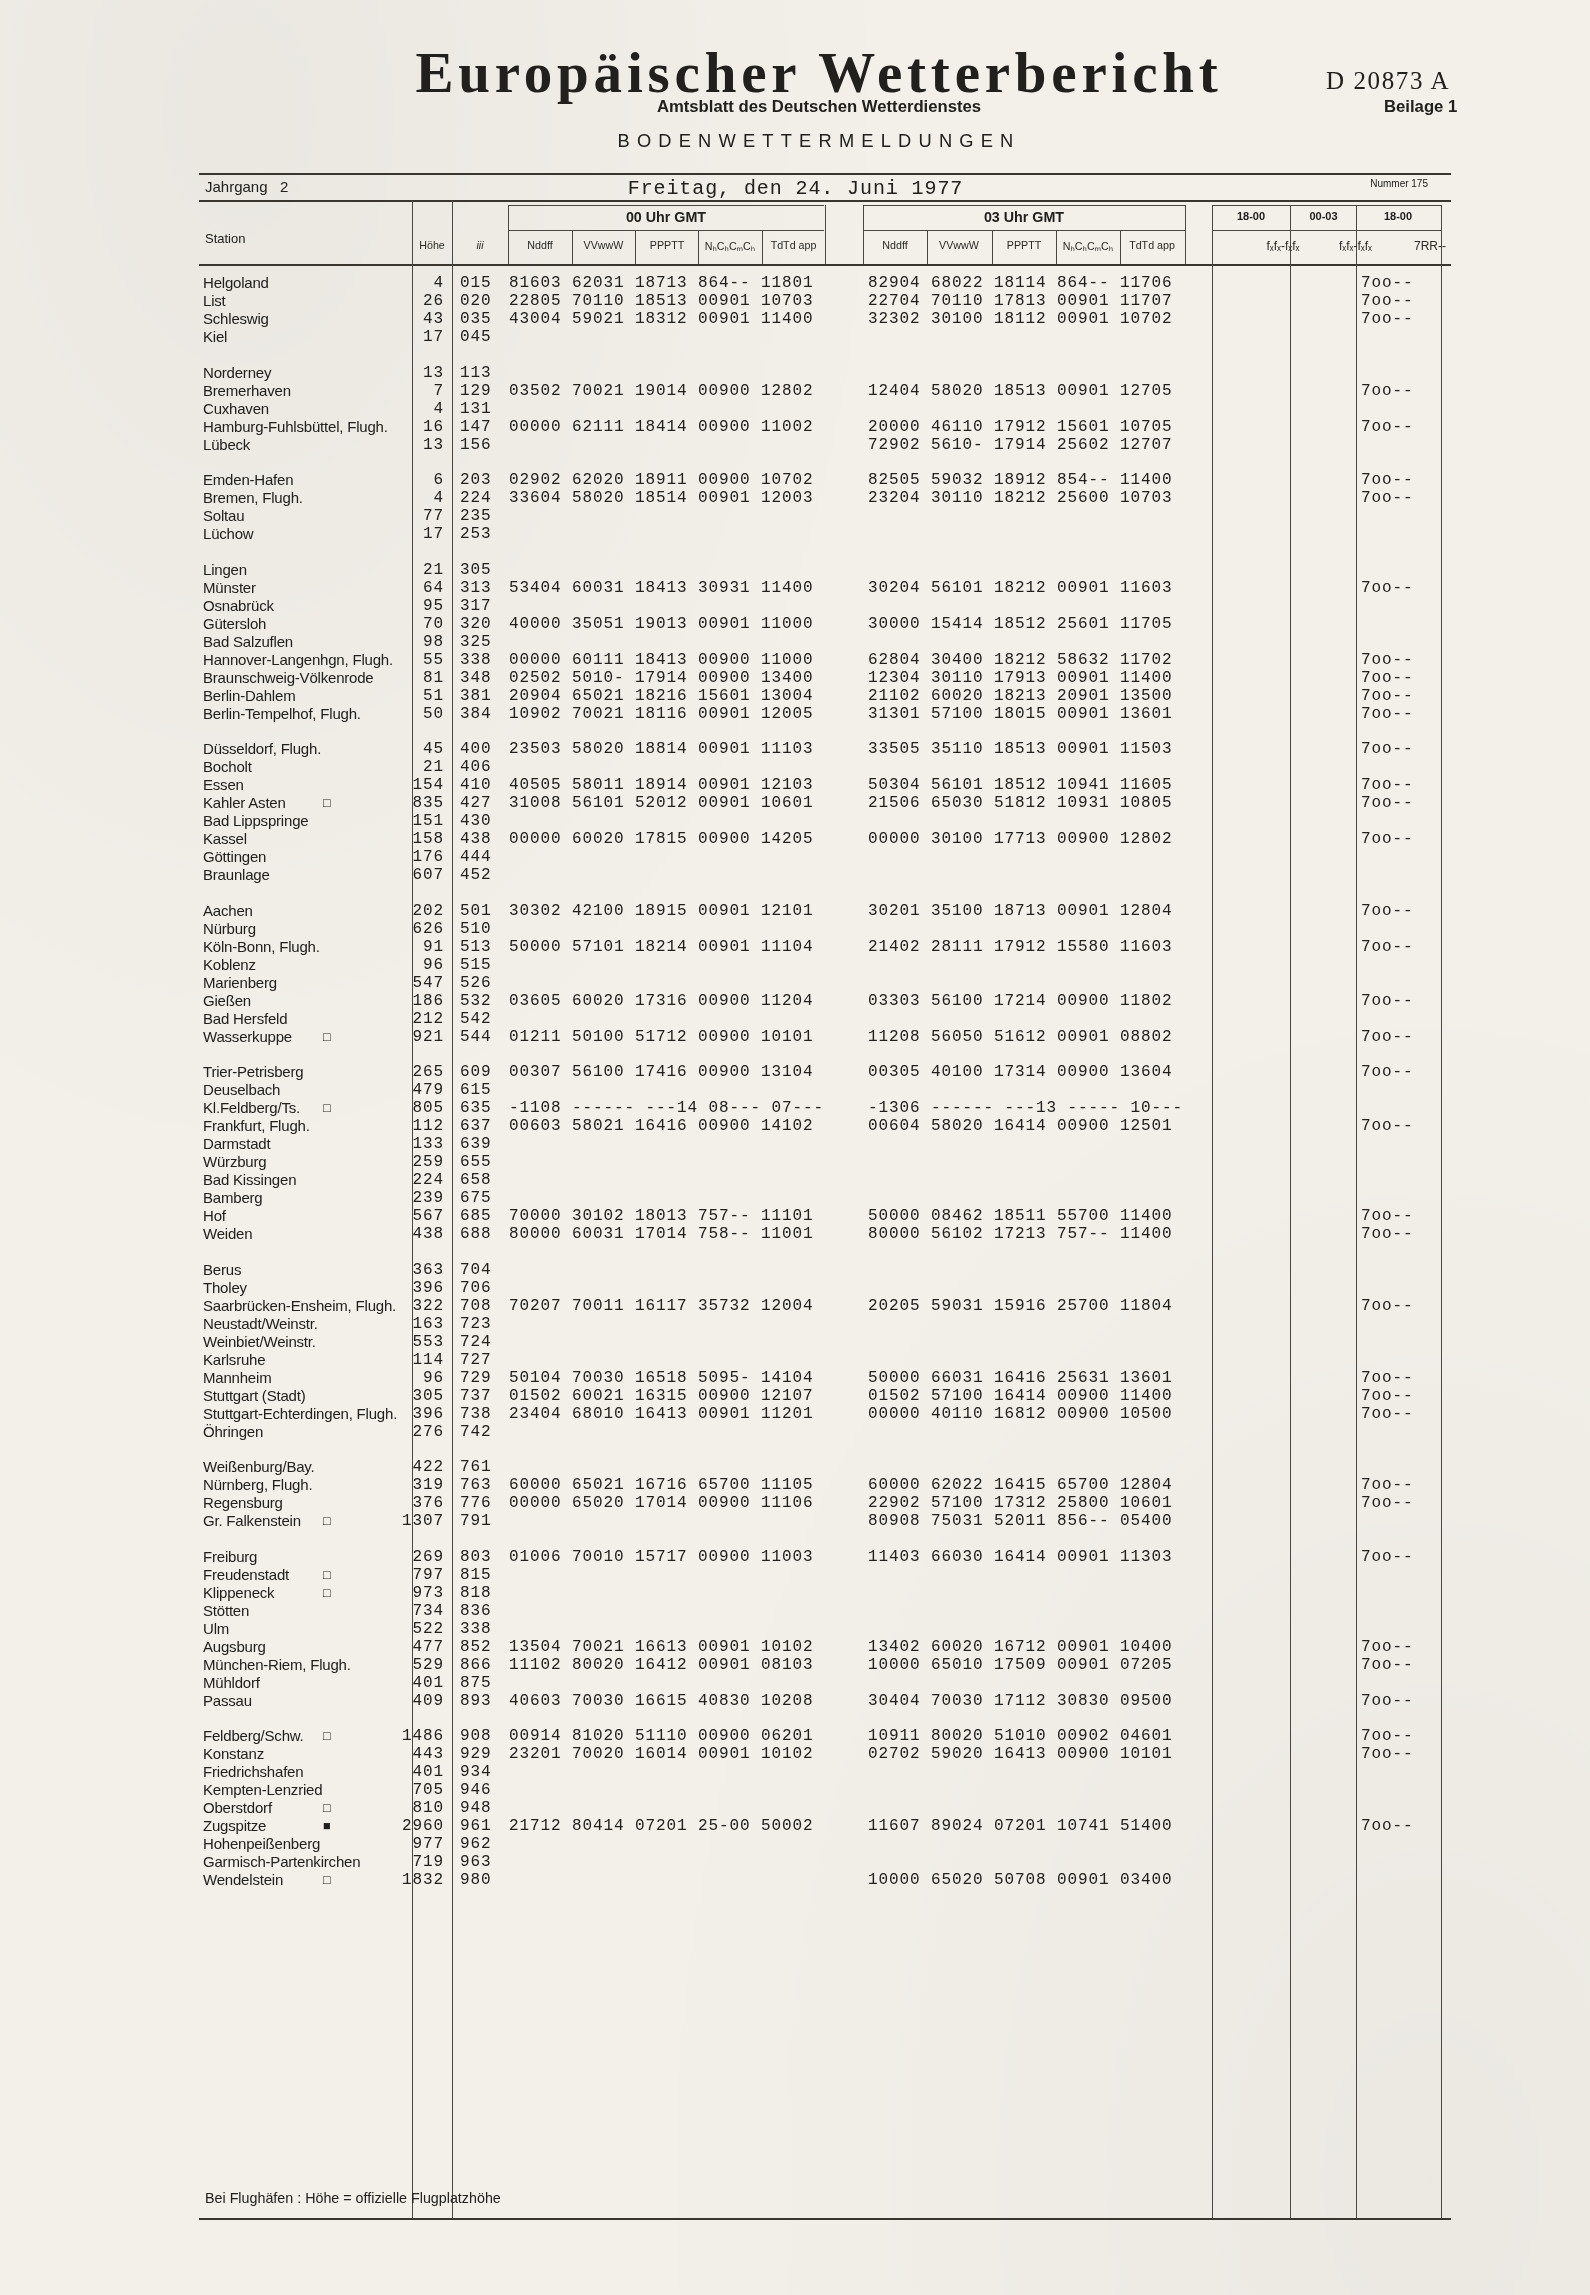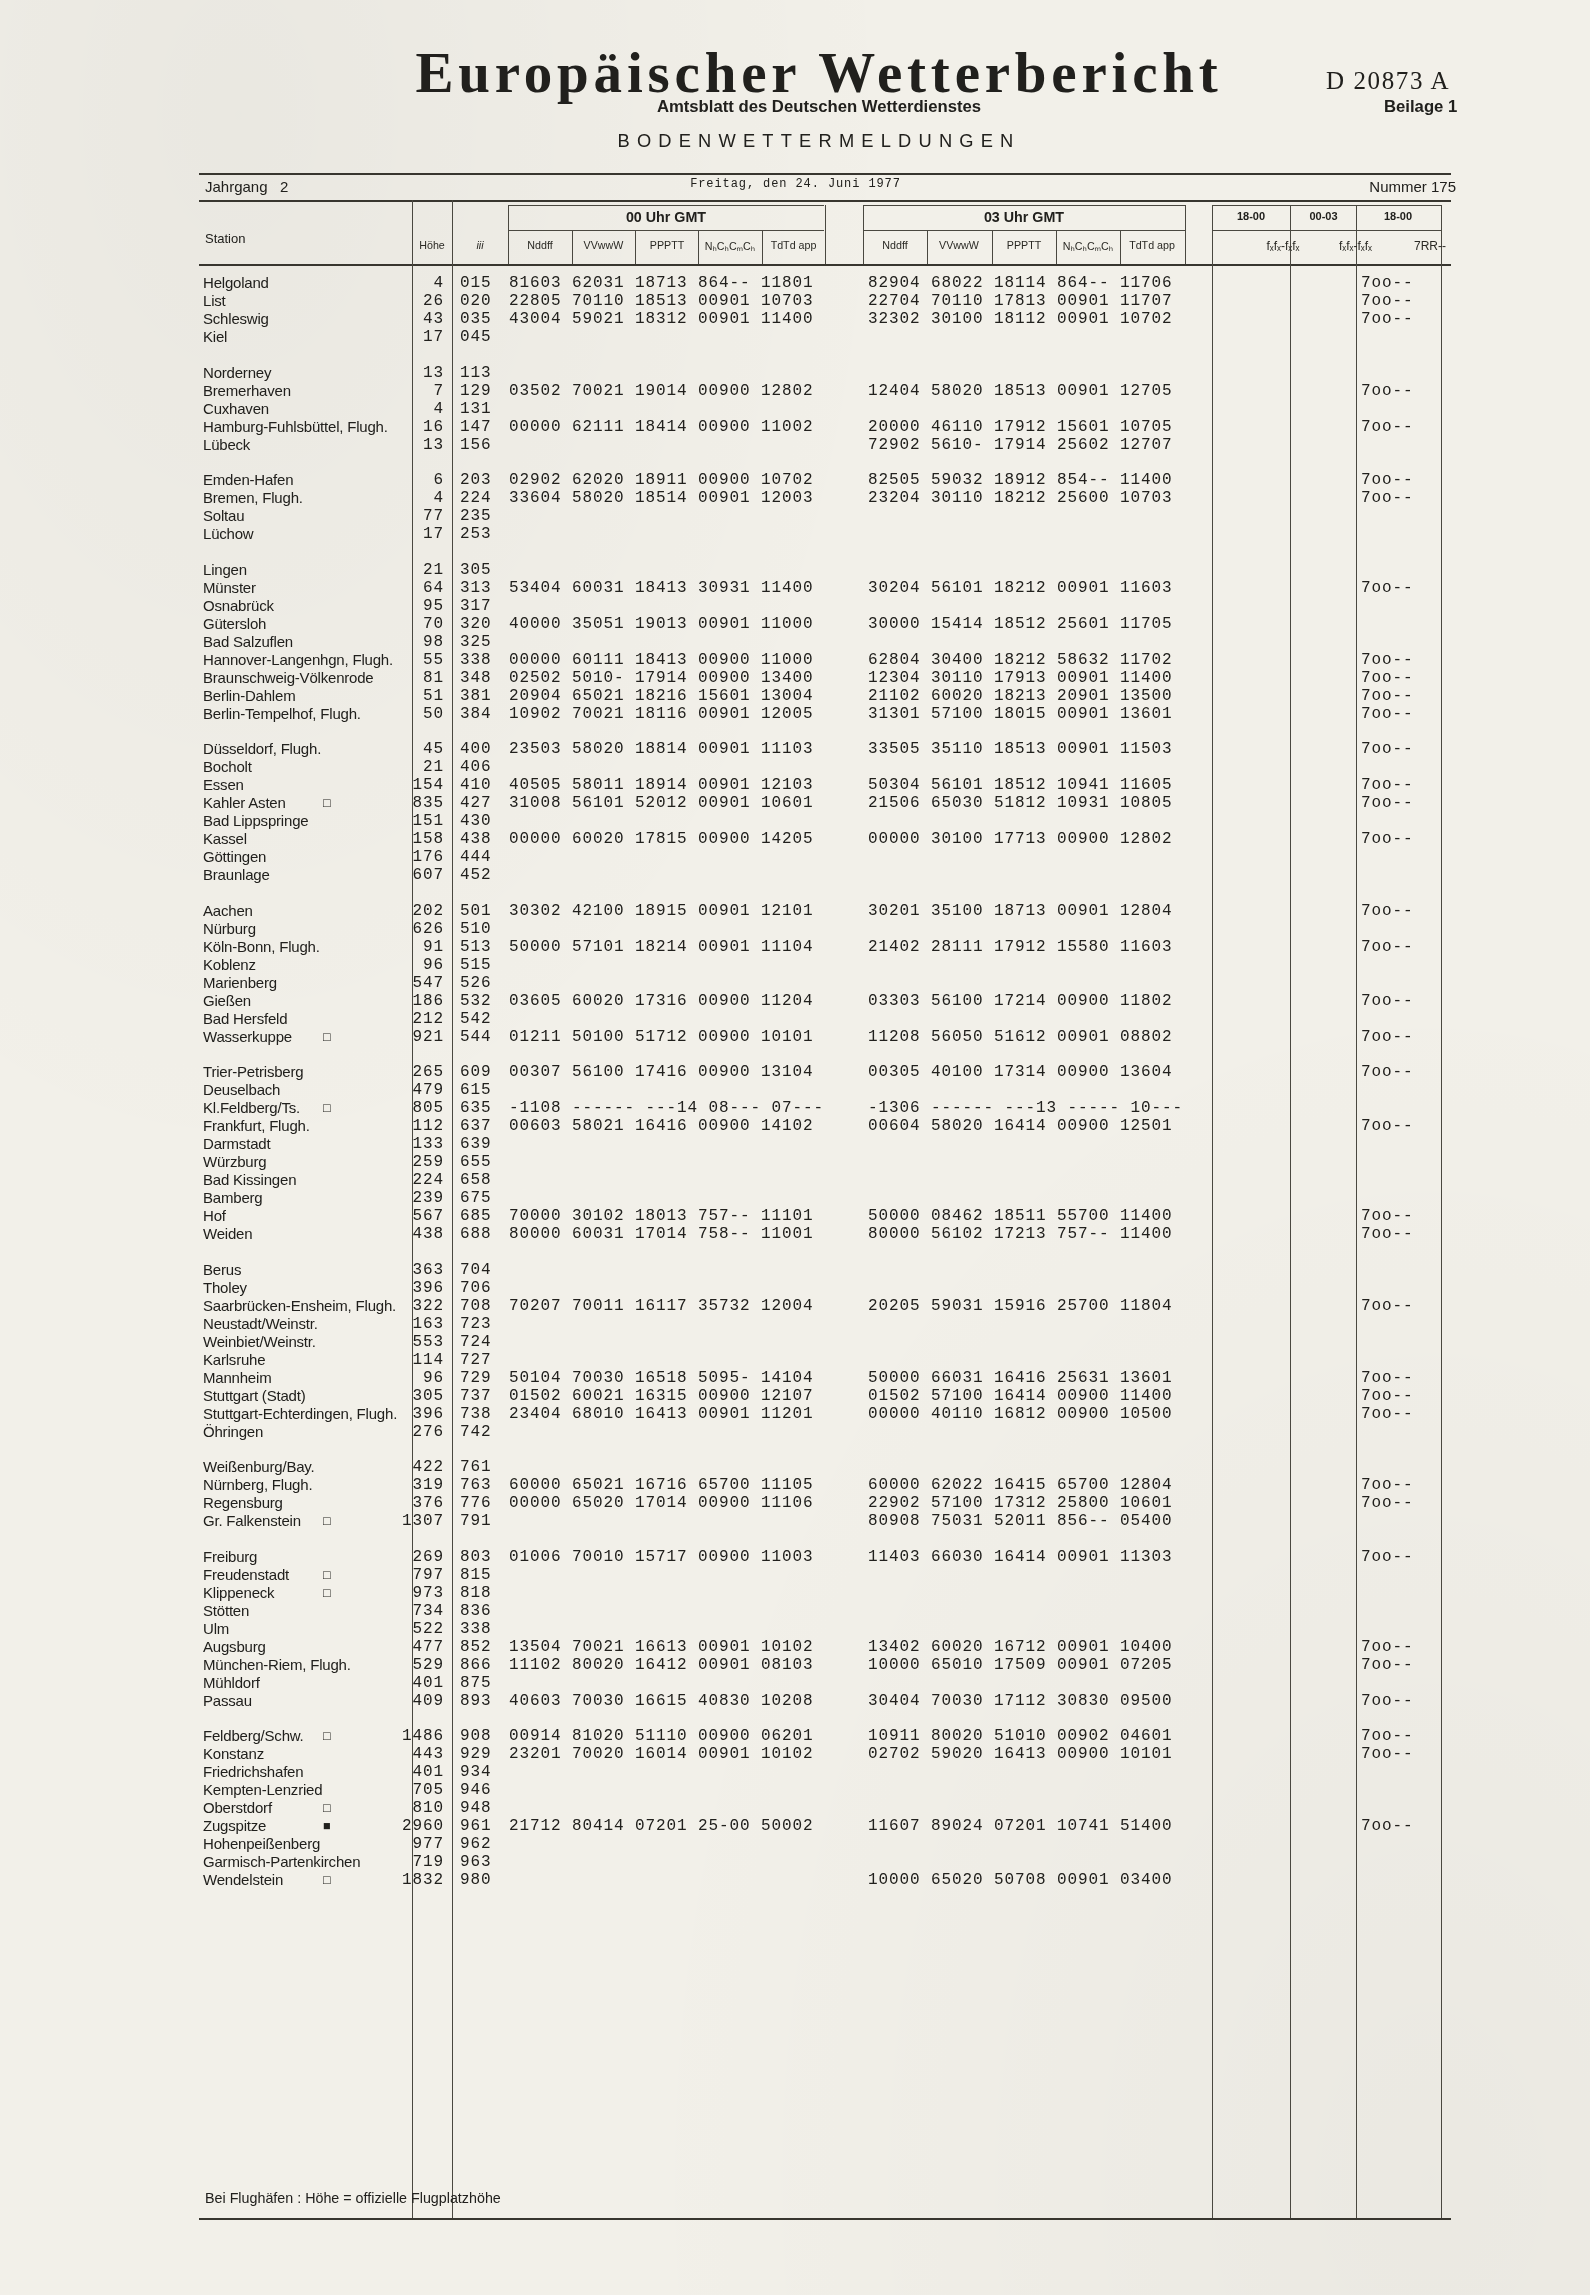--- a/index.html
+++ b/index.html
@@ -12,22 +12,22 @@
   .hlt{position:absolute;background:#4a4840;height:1.1px;}
   .vl{position:absolute;background:#4a4840;width:1.2px;}
   
   .title{position:absolute;left:199px;top:40px;width:1240px;text-align:center;
          font-family:"Liberation Serif",serif;font-weight:bold;font-size:57px;letter-spacing:4.8px;white-space:pre;}
   .doc-code{position:absolute;left:1326px;top:67px;font-family:"Liberation Serif",serif;font-size:25px;letter-spacing:1.6px;}
   .subtitle{position:absolute;left:199px;top:97px;width:1240px;text-align:center;font-size:16.7px;font-weight:bold;}
   .beilage{position:absolute;left:1350px;top:97px;font-size:16.7px;font-weight:bold;margin-left:34px;}
   .section{position:absolute;left:199px;top:130px;width:1240px;text-align:center;font-size:18.3px;letter-spacing:7.2px;}
   .jahrgang{position:absolute;left:205px;top:178px;font-size:15px;white-space:pre;}
-  .issue-date{position:absolute;left:199px;top:177px;width:1193px;text-align:center;font-size:12px;}
-  .nummer{position:absolute;left:1291px;top:178px;width:165px;text-align:right;font-size:15px;}
+  .issue-date{position:absolute;left:199px;top:177px;width:1193px;text-align:center;font-size:20px;}
+  .nummer{position:absolute;left:1263px;top:178px;width:165px;text-align:right;font-size:10px;}
   .mono{font-family:"Liberation Mono","DejaVu Sans Mono",monospace;letter-spacing:0.9px;}
   
   .th{position:absolute;text-align:center;white-space:pre;}
   .lbl-station{position:absolute;left:205px;top:231px;font-size:13px;}
   .gmt{font-size:14.3px;font-weight:bold;}
   .sub{font-size:10.7px;color:#2a2924;}
   .sub2{font-size:12px;color:#2a2924;padding-left:32px;}
   .rt{font-size:11px;font-weight:bold;}
   
   .tbody{position:absolute;left:0;top:274px;width:1590px;}

